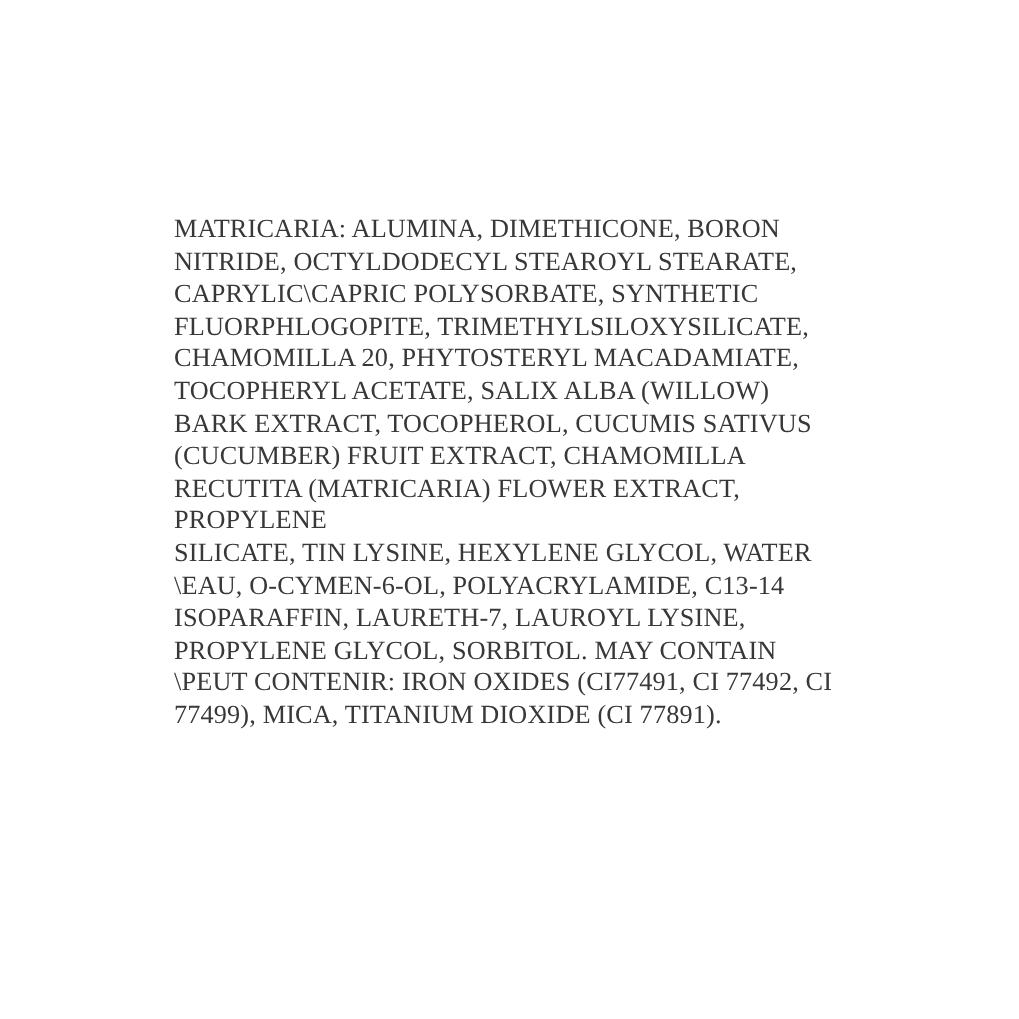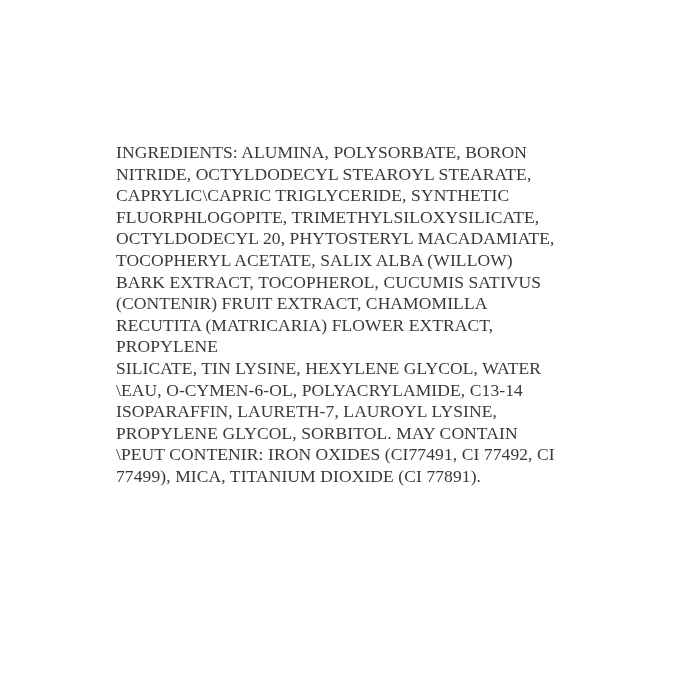--- a/index.html
+++ b/index.html
@@ -34,28 +34,28 @@
   }
   .text-line {
     white-space: nowrap;
   }
 </style>
 </head>
 <body>
 
 <div class="label-canvas">
   <div class="ingredients-block">
-    <div class="text-line">INGREDIENTS: ALUMINA, POLYSORBATE, BORON</div>
+    <div class="text-line">MATRICARIA: ALUMINA, DIMETHICONE, BORON</div>
     <div class="text-line">NITRIDE, OCTYLDODECYL STEAROYL STEARATE,</div>
-    <div class="text-line">CAPRYLIC\CAPRIC TRIGLYCERIDE, SYNTHETIC</div>
+    <div class="text-line">CAPRYLIC\CAPRIC POLYSORBATE, SYNTHETIC</div>
     <div class="text-line">FLUORPHLOGOPITE, TRIMETHYLSILOXYSILICATE,</div>
-    <div class="text-line">OCTYLDODECYL 20, PHYTOSTERYL MACADAMIATE,</div>
+    <div class="text-line">CHAMOMILLA 20, PHYTOSTERYL MACADAMIATE,</div>
     <div class="text-line">TOCOPHERYL ACETATE, SALIX ALBA (WILLOW)</div>
     <div class="text-line">BARK EXTRACT, TOCOPHEROL, CUCUMIS SATIVUS</div>
-    <div class="text-line">(CONTENIR) FRUIT EXTRACT, CHAMOMILLA</div>
+    <div class="text-line">(CUCUMBER) FRUIT EXTRACT, CHAMOMILLA</div>
     <div class="text-line">RECUTITA (MATRICARIA) FLOWER EXTRACT,</div>
     <div class="text-line">PROPYLENE</div>
     <div class="text-line">SILICATE, TIN LYSINE, HEXYLENE GLYCOL, WATER</div>
     <div class="text-line">\EAU, O-CYMEN-6-OL, POLYACRYLAMIDE, C13-14</div>
     <div class="text-line">ISOPARAFFIN, LAURETH-7, LAUROYL LYSINE,</div>
     <div class="text-line">PROPYLENE GLYCOL, SORBITOL. MAY CONTAIN</div>
     <div class="text-line">\PEUT CONTENIR: IRON OXIDES (CI77491, CI 77492, CI</div>
     <div class="text-line">77499), MICA, TITANIUM DIOXIDE (CI 77891).</div>
   </div>
 </div>

